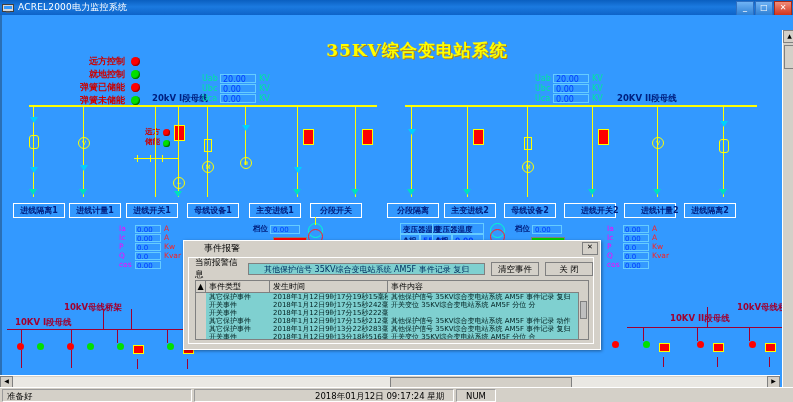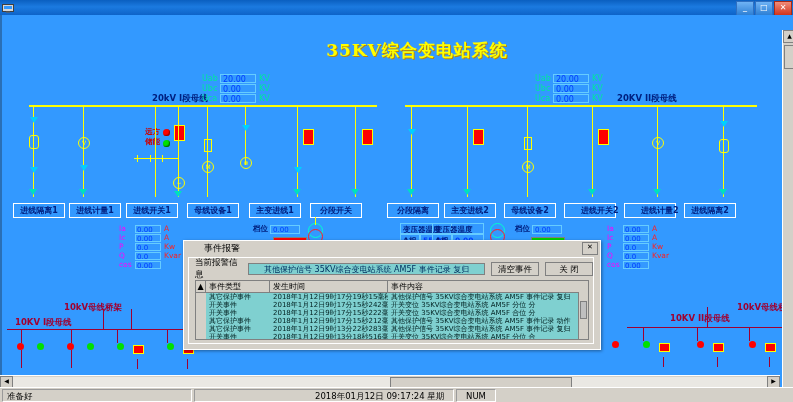--- a/index.html
+++ b/index.html
@@ -159,32 +159,51 @@
 <div class="app">
 
   <div class="titlebar">
     <span class="tb-icon">
       <svg width="12" height="11" viewBox="0 0 12 11">
         <rect x="0.5" y="2.5" width="11" height="7" fill="#d8d8d8" stroke="#404040"></rect>
         <rect x="2" y="4" width="8" height="3" fill="#3399ff"></rect>
         <rect x="4" y="9.5" width="4" height="1.2" fill="#606060"></rect>
       </svg>
     </span>
+    <span class="tb-title">ACREL2000电力监控系统</span>
     <span class="tb-btns">
       <span class="tb-btn">_</span>
       <span class="tb-btn">□</span>
       <span class="tb-btn close">✕</span>
     </span>
   </div>
 
   <div class="client">
     <div class="canvas">
 
       <div class="maintitle">35KV综合变电站系统</div>
 
+      <div class="legend">
+        <div class="row">
+          <span class="lbl">远方控制</span>
+          <span class="lamp red"></span>
+        </div>
+        <div class="row">
+          <span class="lbl">就地控制</span>
+          <span class="lamp green"></span>
+        </div>
+        <div class="row">
+          <span class="lbl">弹簧已储能</span>
+          <span class="lamp red"></span>
+        </div>
+        <div class="row">
+          <span class="lbl">弹簧未储能</span>
+          <span class="lamp green"></span>
+        </div>
+      </div>
 
       <div class="buslabel" style="left:145px;top:76px;">20kV I段母线</div>
       <div class="vpanel" style="left:195px;top:56px;">
         <div class="vrow">
           <span class="vname">Uab</span>
           <span class="vval">20.00</span>
           <span class="vunit">KV</span>
         </div>
         <div class="vrow">
           <span class="vname">Ubc</span>
@@ -474,21 +493,20 @@
         <div class="grow">
           <div class="gmark"></div>
           <div class="c1">开关事件</div>
           <div class="c2">2018年1月12日9时17分15秒242毫秒</div>
           <div class="c3">开关变位   35KV综合变电站系统  AM5F  分位    分</div>
         </div>
         <div class="grow">
           <div class="gmark"></div>
           <div class="c1">开关事件</div>
           <div class="c2">2018年1月12日9时17分15秒222毫秒</div>
-          <div class="c3">开关变位   35KV综合变电站系统  AM5F  合位    分</div>
         </div>
         <div class="grow">
           <div class="gmark"></div>
           <div class="c1">其它保护事件</div>
           <div class="c2">2018年1月12日9时17分15秒212毫秒</div>
           <div class="c3">其他保护信号  35KV综合变电站系统  AM5F  事件记录    动作</div>
         </div>
         <div class="grow">
           <div class="gmark"></div>
           <div class="c1">其它保护事件</div>

